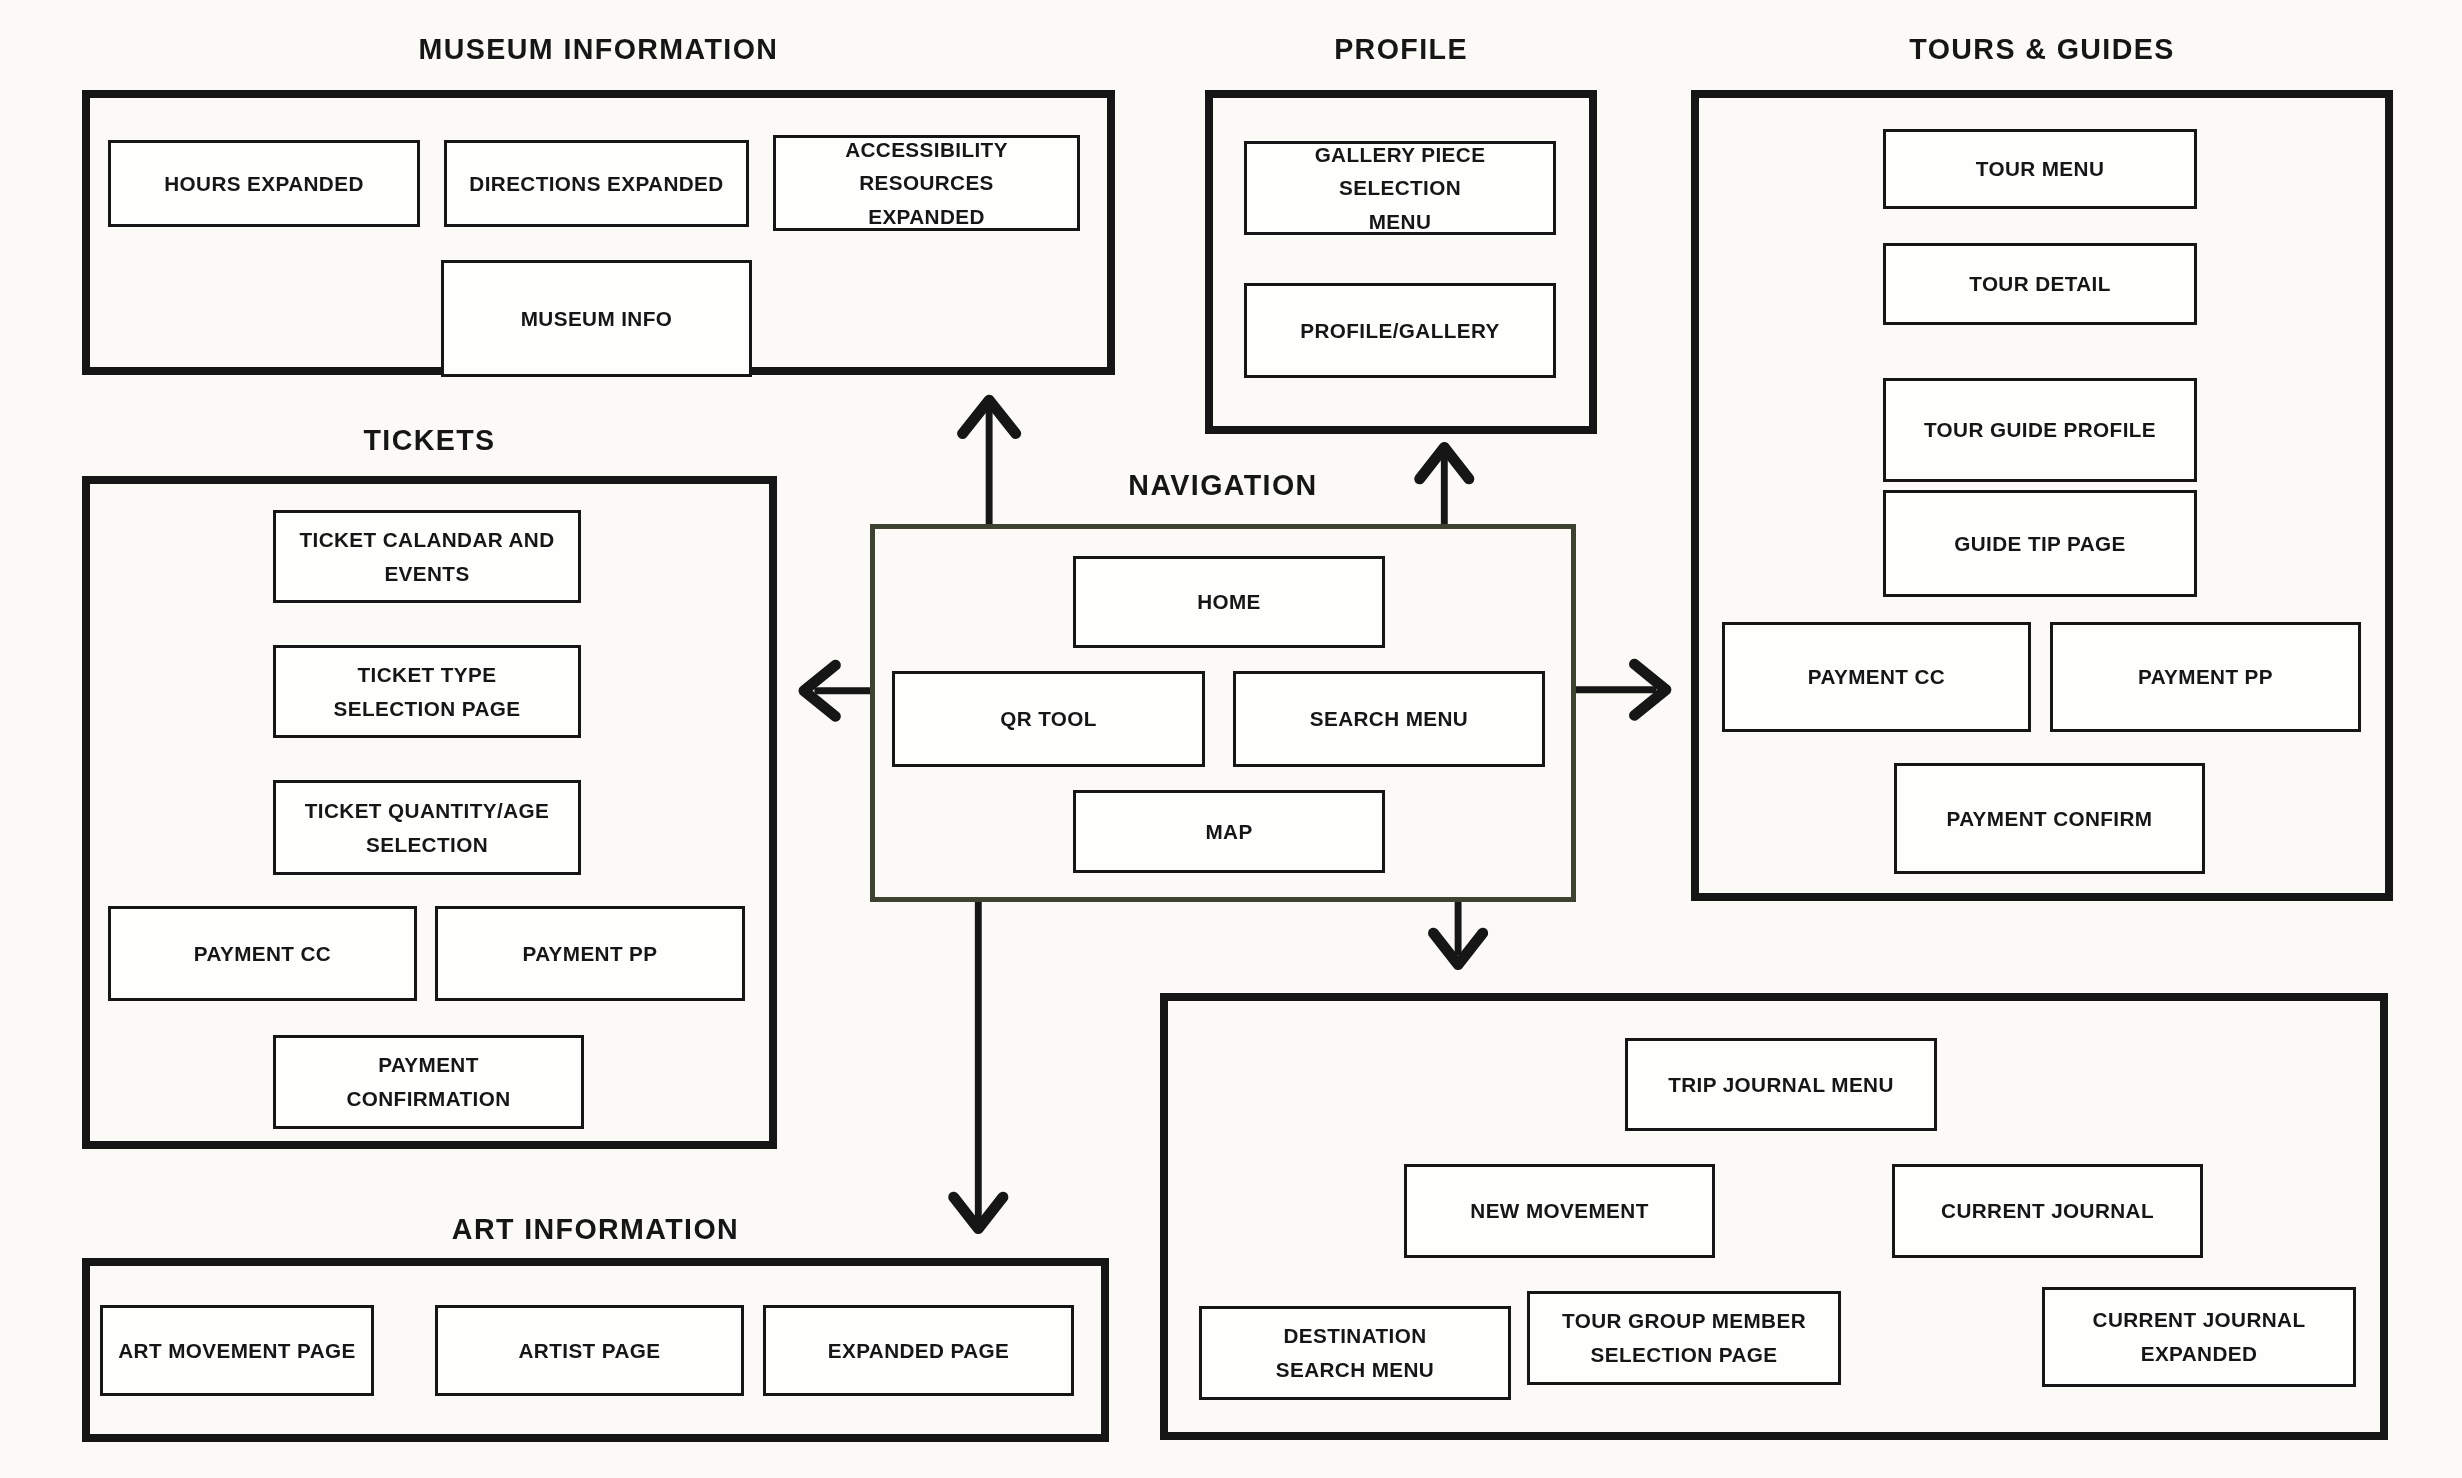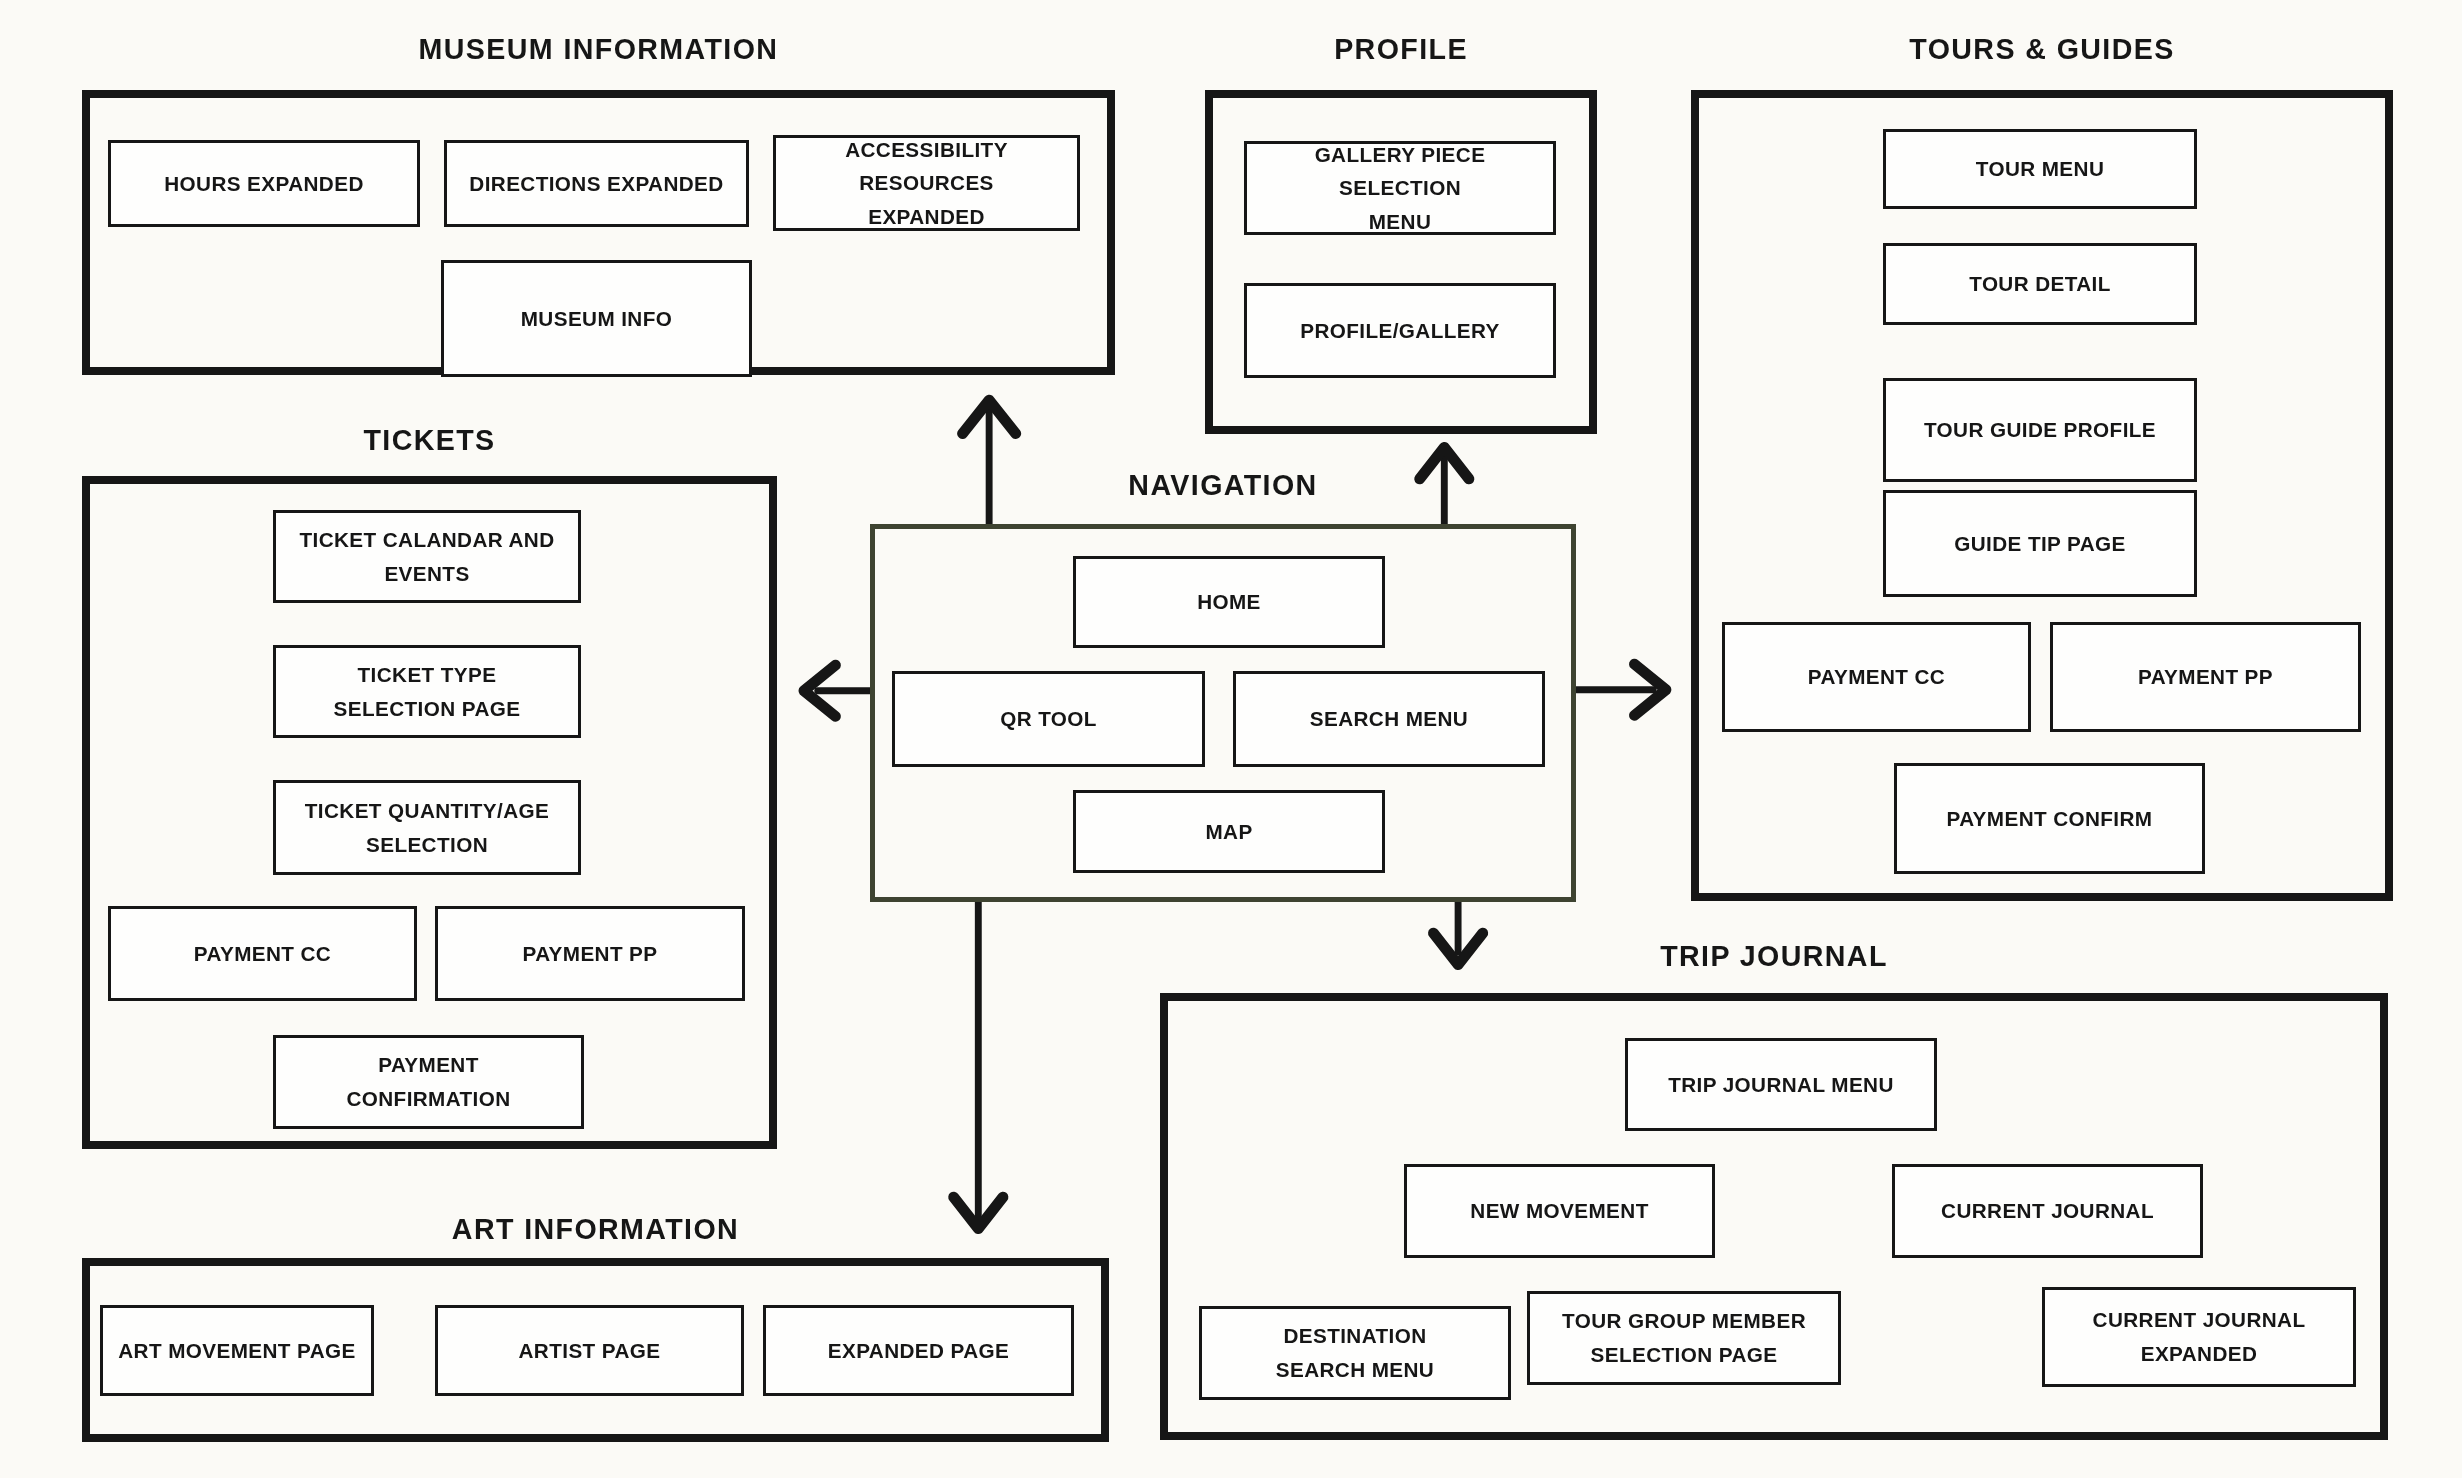--- a/index.html
+++ b/index.html
@@ -73,21 +73,20 @@
       <path class="shaft" d="M1480 916 L1480 966"></path>
       <path class="head" d="M1455 947 L1480 979 L1505 947"></path>
     </g>
   </svg>
 
   <div class="sec-title" style="left:82px;top:33px;width:1033px">MUSEUM INFORMATION</div>
   <div class="sec-title" style="left:1205px;top:33px;width:392px">PROFILE</div>
   <div class="sec-title" style="left:1691px;top:33px;width:702px">TOURS &amp; GUIDES</div>
   <div class="sec-title" style="left:82px;top:424px;width:695px">TICKETS</div>
   <div class="sec-title" style="left:870px;top:469px;width:706px">NAVIGATION</div>
-  <div class="sec-title" style="left:1160px;top:940px;width:1228px">TRIP JOURNAL</div>
   <div class="sec-title" style="left:82px;top:1213px;width:1027px">ART INFORMATION</div>
 
   <div class="section" style="left:82px;top:90px;width:1033px;height:285px"></div>
   <div class="section" style="left:1205px;top:90px;width:392px;height:344px"></div>
   <div class="section" style="left:1691px;top:90px;width:702px;height:811px"></div>
   <div class="section" style="left:82px;top:476px;width:695px;height:673px"></div>
   <div class="section nav" style="left:870px;top:524px;width:706px;height:378px"></div>
   <div class="section" style="left:1160px;top:993px;width:1228px;height:447px"></div>
   <div class="section" style="left:82px;top:1258px;width:1027px;height:184px"></div>
 

